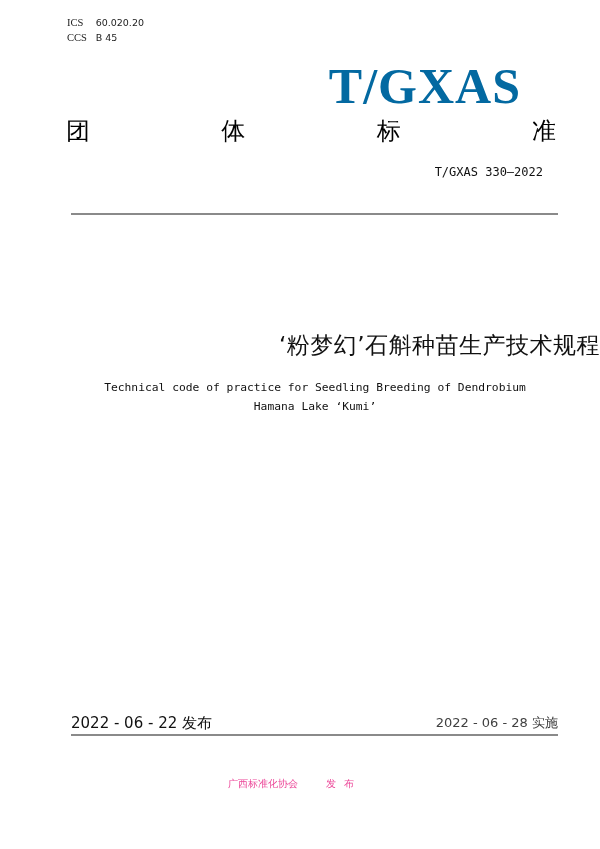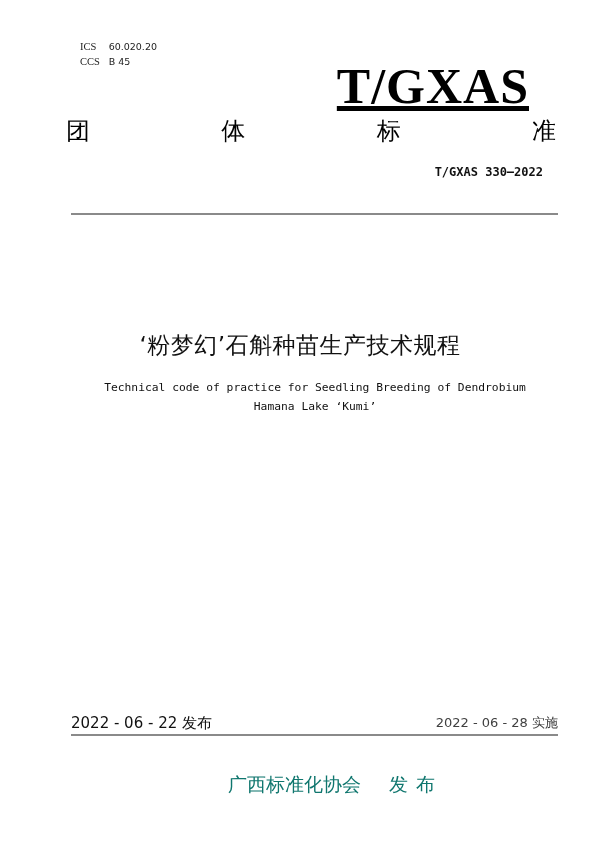--- a/index.html
+++ b/index.html
@@ -11,74 +11,71 @@
       width: 600px;
       height: 849px;
       position: relative;
       overflow: hidden;
       color: #111111;
       font-family: "DejaVu Sans", sans-serif;
     }
     .abs { position: absolute; }
     .codes {
       left: 67px;
-      top: 39px;
+      top: 15px;
       font-family: "Liberation Serif", serif;
       font-size: 10.5px;
       line-height: 15px;
       color: #222;
-      margin-left: 13px;
     }
     .codes .row span.lbl { display: inline-block; width: 26px; }
     .codes .row span.val { font-family: "DejaVu Sans", sans-serif; font-size: 9.5px; }
     .brand {
-      left: 8px;
+      left: 0;
       width: 521px;
       text-align: right;
       top: 58px;
       font-family: "Liberation Serif", serif;
       font-weight: bold;
       font-size: 50px;
       line-height: 56px;
-      color: #000000;
+      color: #0369a1;
       letter-spacing: 1px;
-      text-decoration: underline;
     }
     .std-type {
       left: 66px;
       top: 115px;
       width: 490px;
       display: flex;
       justify-content: space-between;
       font-size: 24px;
       line-height: 32px;
       color: #000;
     }
     .std-num {
       left: 0;
       width: 543px;
       text-align: right;
       top: 163px;
       font-family: "DejaVu Sans Mono", monospace;
       font-size: 12px;
       line-height: 18px;
       color: #111;
-      font-weight: bold;
     }
     .rule-top {
       left: 71px;
       top: 213px;
       width: 487px;
       height: 2px;
       background: #8a8a8a;
     }
     .title-cn {
       left: 0;
       width: 600px;
-      text-align: center;
+      text-align: right;
       top: 328px;
       font-size: 23px;
       line-height: 34px;
       color: #111;
       letter-spacing: 0.5px;
     }
     .title-en {
       left: 0;
       width: 630px;
       text-align: center;
@@ -107,23 +104,23 @@
     .rule-bottom {
       left: 71px;
       top: 734px;
       width: 487px;
       height: 2px;
       background: #8a8a8a;
     }
     .publisher {
       left: 228px;
       top: 774px;
-      font-size: 19px;
+      font-size: 10px;
       line-height: 20px;
-      color: #0f766e;
+      color: #ec4899;
       white-space: pre;
     }
     .publisher .gap { display: inline-block; width: 28px; }
     .publisher .pub-action span { margin-right: 8px; }
   </style>
 </head>
 <body>
 
 <div class="abs codes">
   <div class="row">

